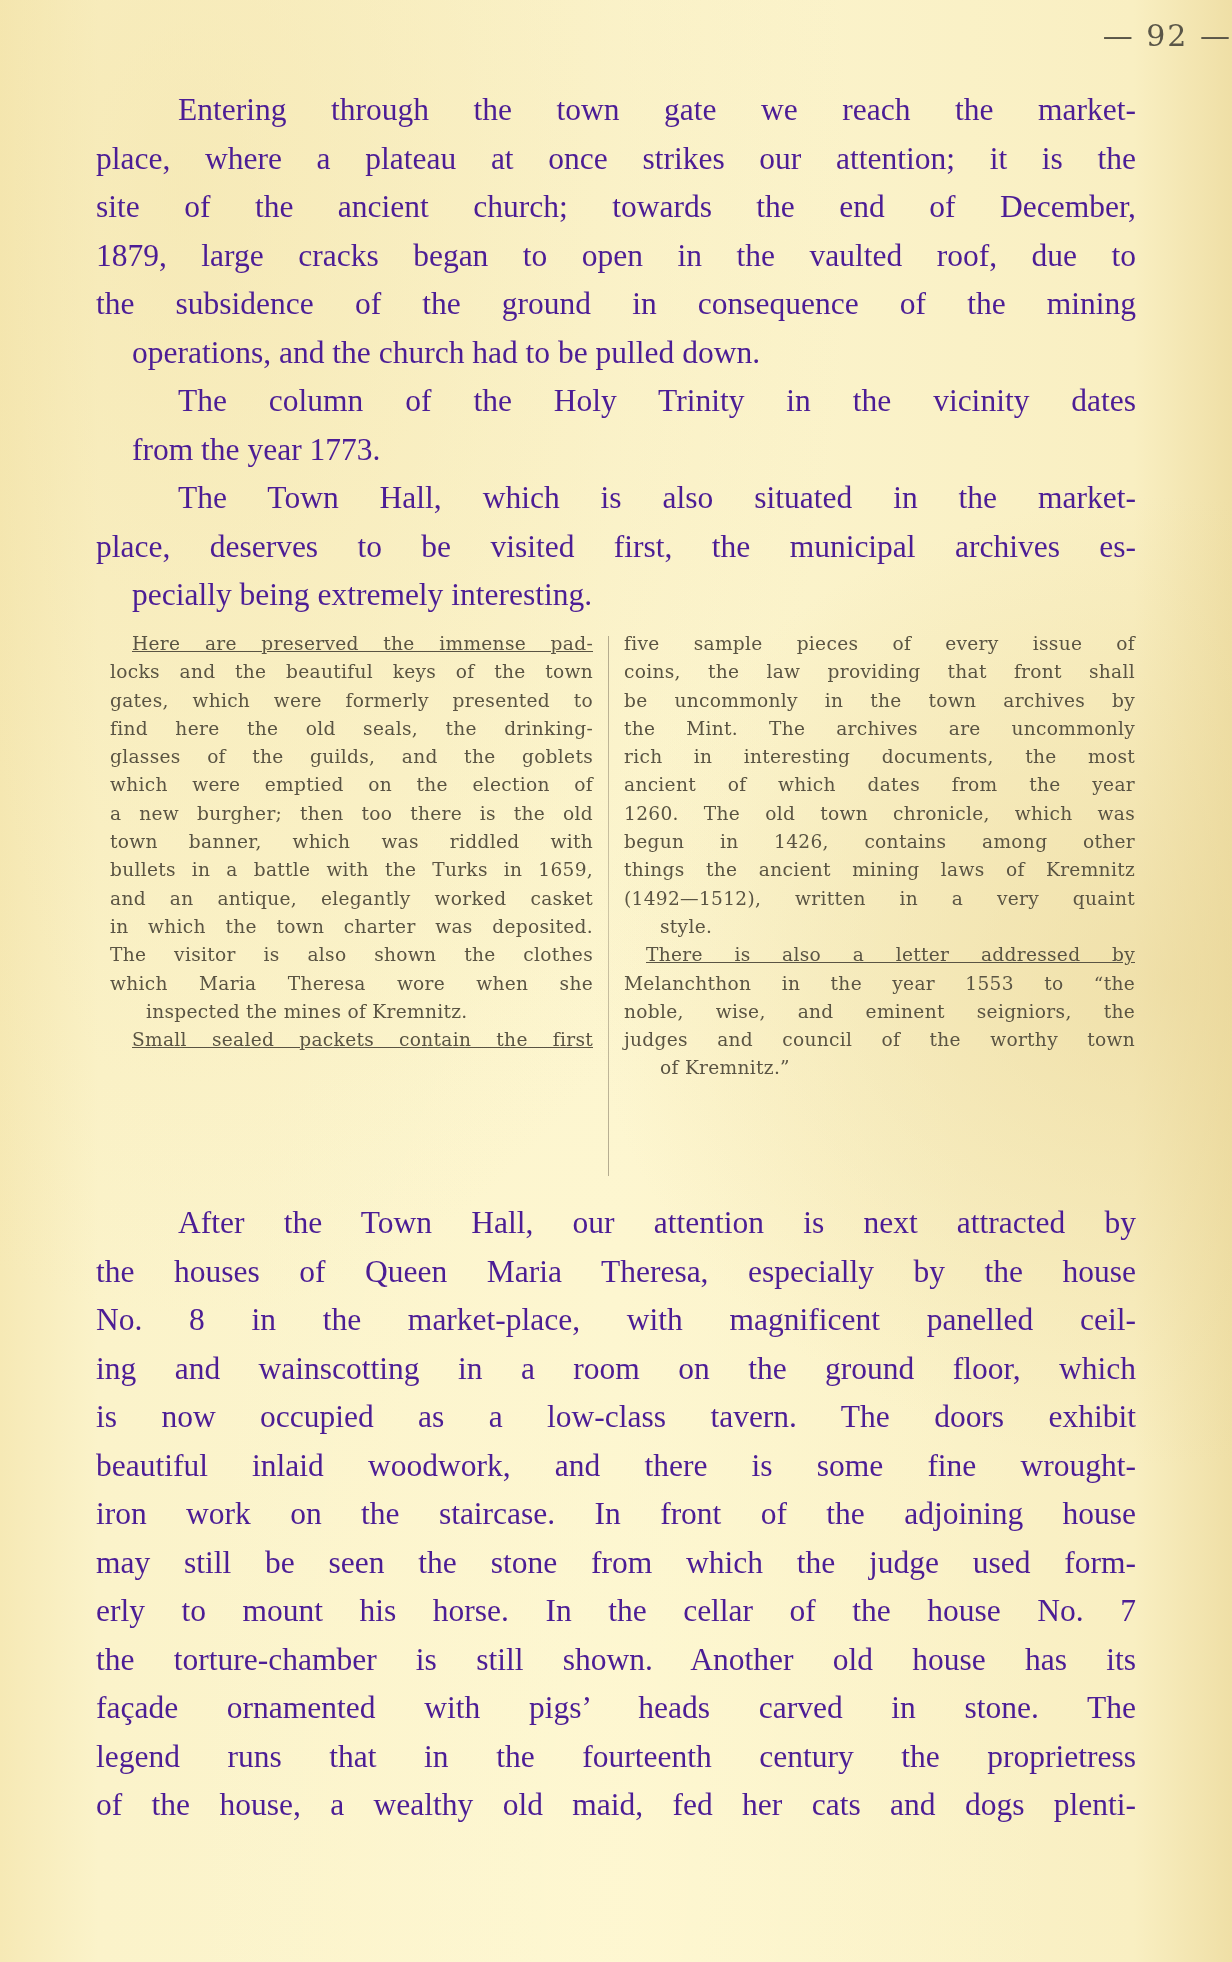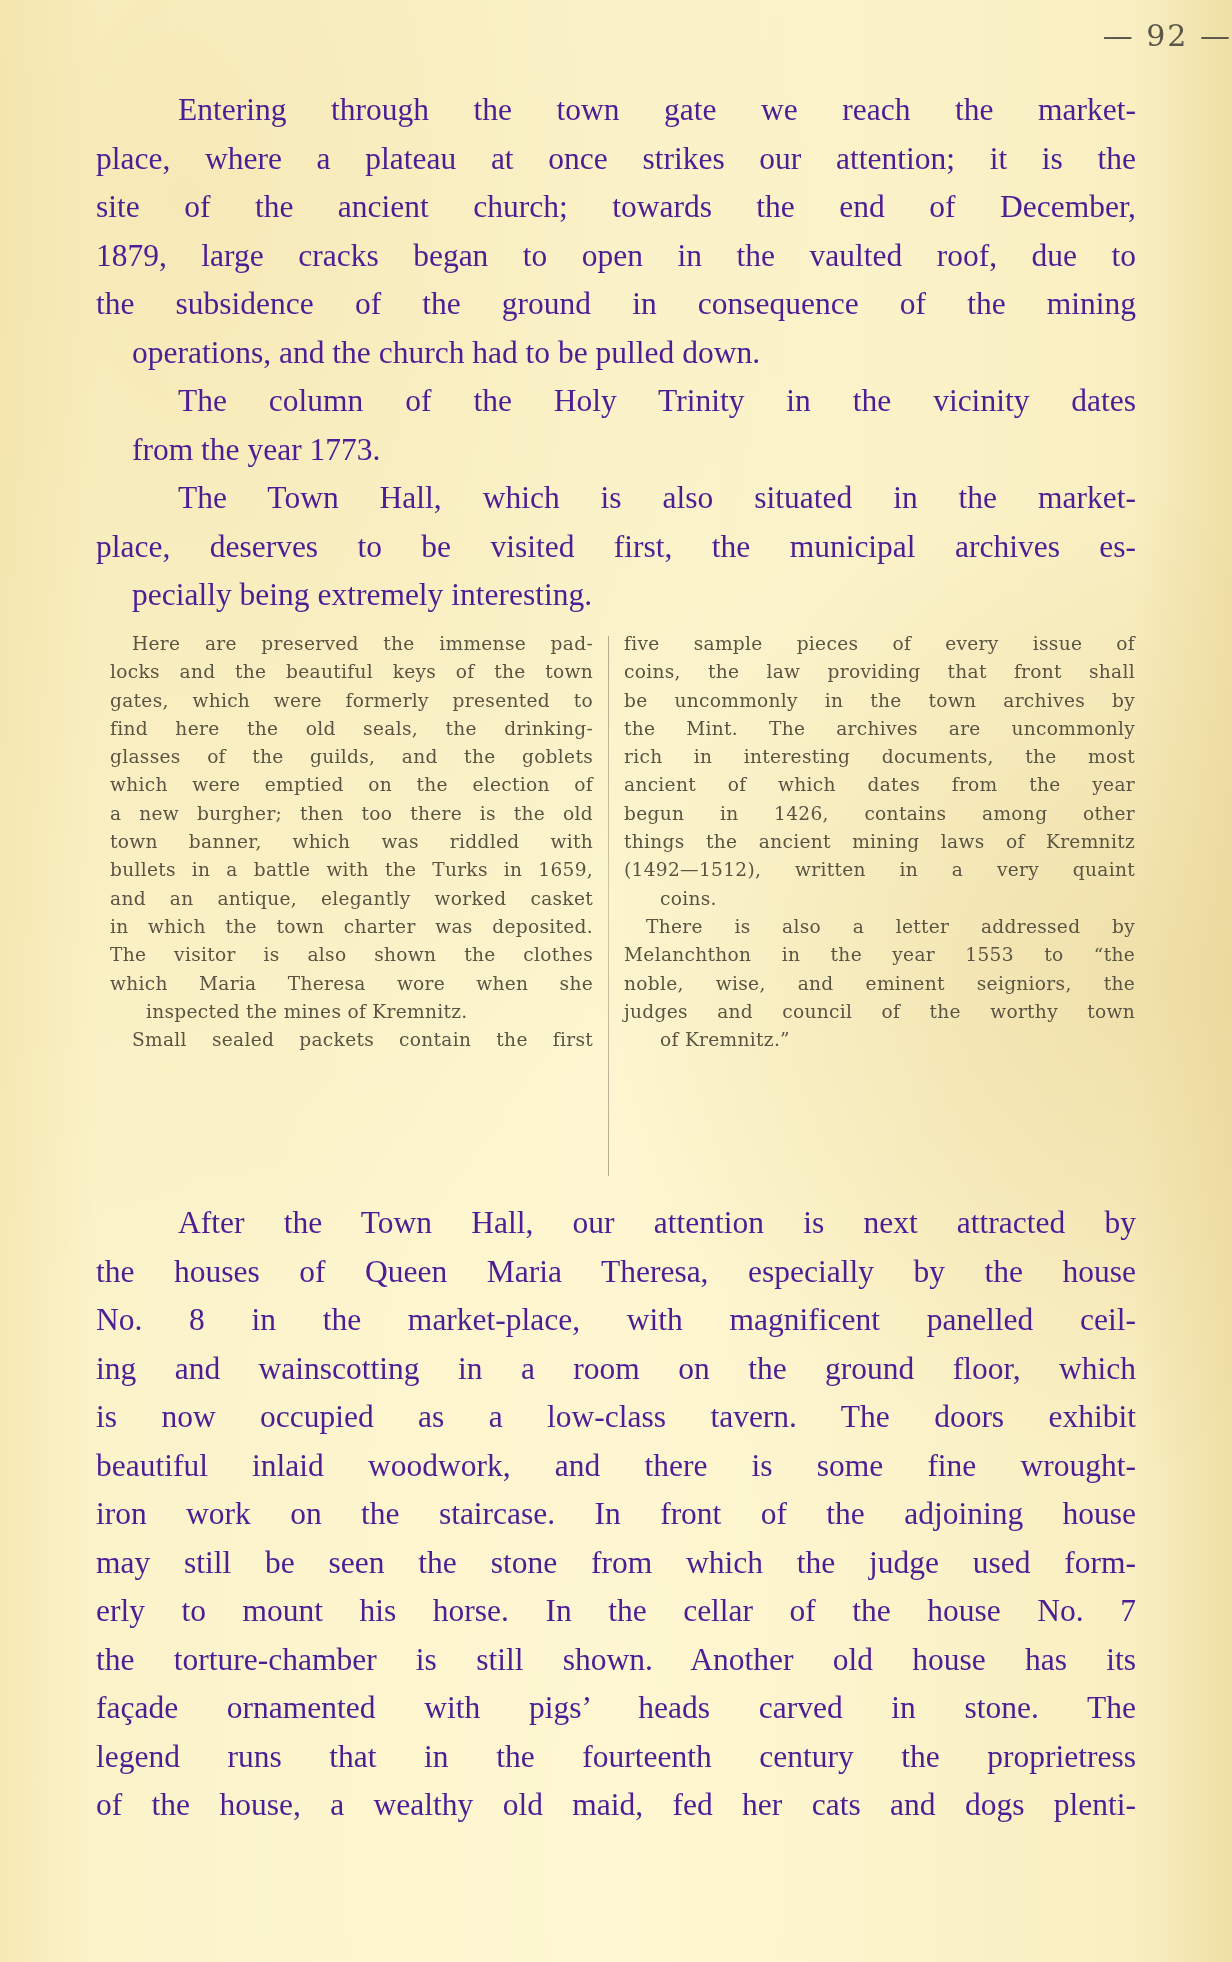--- a/index.html
+++ b/index.html
@@ -75,20 +75,21 @@
     font-family: "DejaVu Serif", "Liberation Serif", serif;
     font-size: 18.6px;
     line-height: 28.3px;
     color: #5a5443;
   }
   .col .line {
     letter-spacing: 0.3px;
   }
   .col .line.indent {
     padding-left: 22px;
+    text-decoration: underline;
   }
   #col-left { left: 0; width: 483px; }
   #col-right { left: 514px; width: 511px; }
   .divider {
     position: absolute;
     top: 6px;
     left: 498px;
     width: 1px;
     height: 540px;
     background: linear-gradient(180deg, rgba(120,110,90,0.55), rgba(120,110,90,0.35) 50%, rgba(120,110,90,0.55));
@@ -145,24 +146,25 @@
       </div>
     <div class="divider"></div>
     <div class="col" id="col-right">
         <div>
           <span class="line">five sample pieces of every issue of</span>
           <span class="line">coins, the law providing that front shall</span>
           <span class="line">be uncommonly in the town archives by</span>
           <span class="line">the Mint. The archives are uncommonly</span>
           <span class="line">rich in interesting documents, the most</span>
           <span class="line">ancient of which dates from the year</span>
+          <span class="line">1260. The old town chronicle, which was</span>
           <span class="line">begun in 1426, contains among other</span>
           <span class="line">things the ancient mining laws of Kremnitz</span>
           <span class="line">(1492—1512), written in a very quaint</span>
-          <span class="line last">coins.</span>
+          <span class="line last">style.</span>
         </div>
         <div>
           <span class="line indent">There is also a letter addressed by</span>
           <span class="line">Melanchthon in the year 1553 to “the</span>
           <span class="line">noble, wise, and eminent seigniors, the</span>
           <span class="line">judges and council of the worthy town</span>
           <span class="line last">of Kremnitz.”</span>
         </div>
       </div>
   </div>

